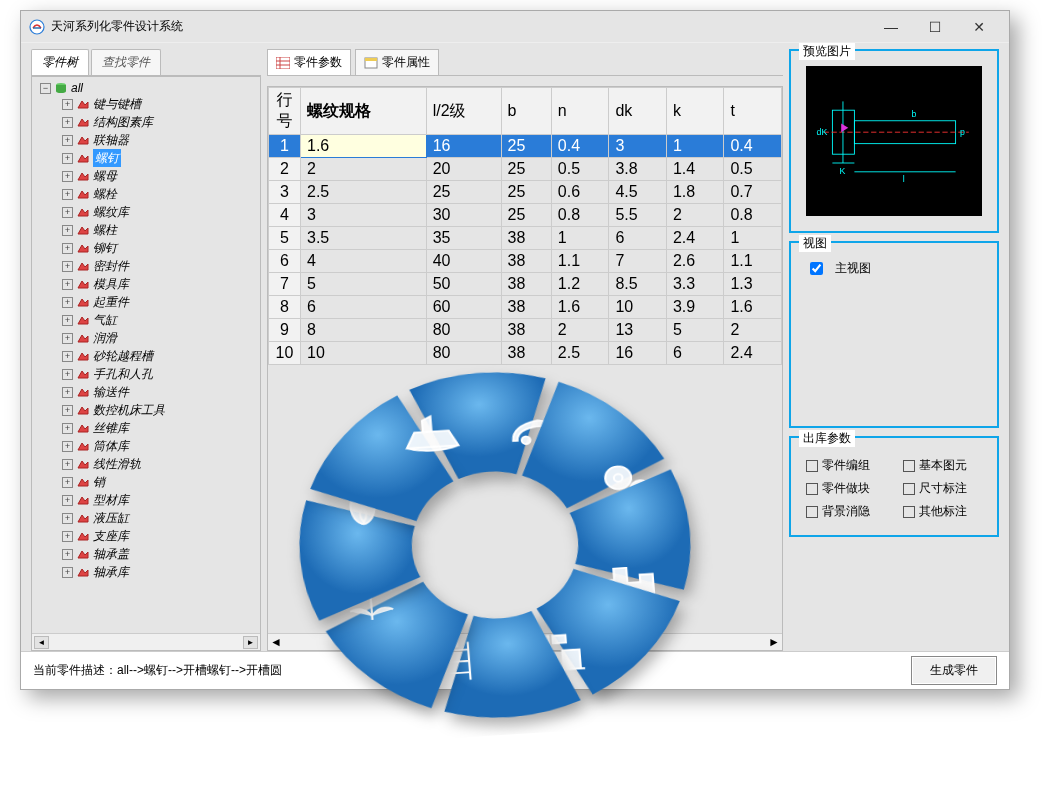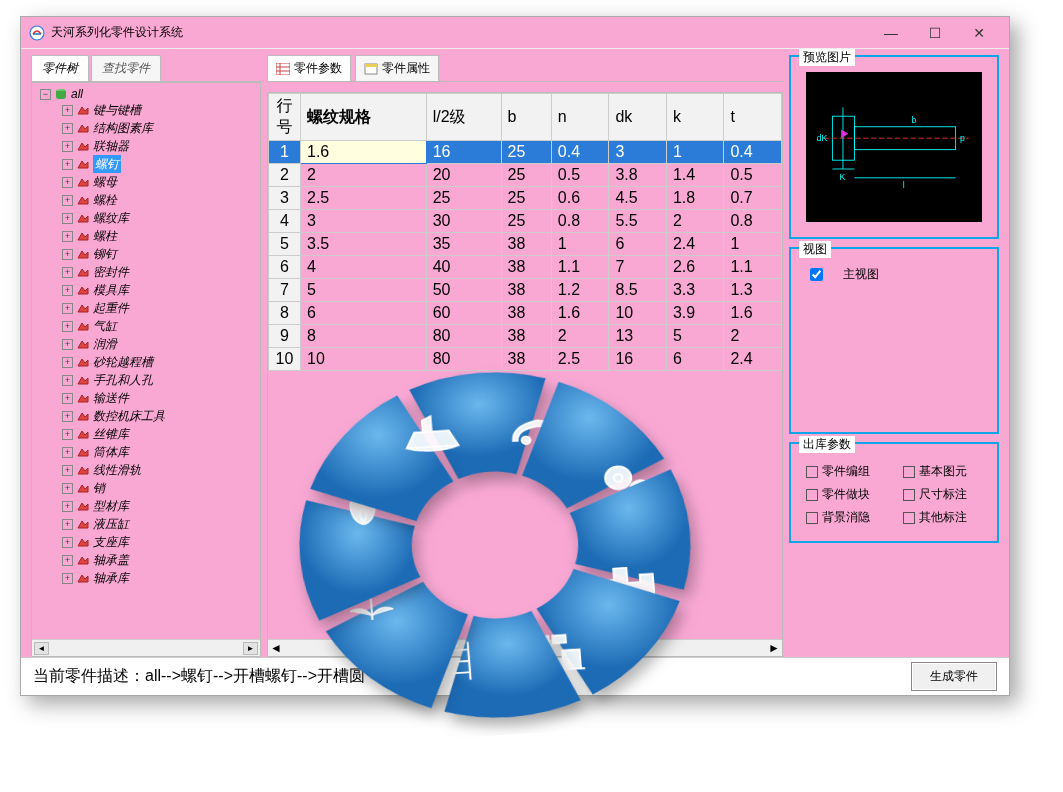--- a/index.html
+++ b/index.html
@@ -1,17 +1,17 @@
 <!DOCTYPE html>
 <html><head>
 <meta charset="utf-8">
 <style>
 * { box-sizing: border-box; margin: 0; padding: 0; }
 body { font-family: "Microsoft YaHei", Arial, sans-serif; font-size: 12px; background: #fff; width: 1063px; height: 792px; position: relative; overflow: hidden; }
-.window { position: absolute; top: 16px; left: 20px; width: 990px; height: 680px; background: #f9a8d4; border: 1px solid #aaa; box-shadow: 8px 8px 20px rgba(0,0,0,0.35); }
+.window { position: absolute; top: 10px; left: 20px; width: 990px; height: 680px; background: #e5e5e5; border: 1px solid #aaa; box-shadow: 8px 8px 20px rgba(0,0,0,0.35); }
 .titlebar { height: 32px; display: flex; align-items: center; padding: 0 8px; border-bottom: 1px solid #eee; }
 .titlebar .app-icon { width: 16px; height: 16px; margin-right: 6px; }
 .titlebar .title { flex: 1; font-size: 12px; }
 .titlebar .win-btn { width: 44px; height: 28px; display: flex; align-items: center; justify-content: center; font-size: 14px; color: #333; }
 .main { display: flex; height: calc(100% - 32px - 38px); padding: 6px 10px 0 10px; gap: 6px; }
 .panel-left { width: 230px; display: flex; flex-direction: column; font-style: italic; }
 .tabs { display: flex; border-bottom: 1px solid #bbb; }
 .tab { padding: 4px 10px; border: 1px solid #bbb; border-bottom: none; background: #fff; margin-right: 2px; border-radius: 2px 2px 0 0; font-size: 12px; }
 .tab.inactive { background: #f6f6f6; color: #555; }
 .tree-wrap { border: 1px solid #bbb; flex: 1; padding: 4px 2px; overflow: auto; position: relative; }
@@ -38,30 +38,30 @@
 .rowhead { background: #f2f2f2; text-align: center; width: 28px; }
 tr.selected td { background: #2a7cd8; color: #fff; }
 tr.selected td.valcell.first { background: #ffffe0; color: #000; border: 1px solid #2a7cd8; }
 .center-scroll { height: 17px; background: #f0f0f0; border-top: 1px solid #ccc; display: flex; align-items: center; justify-content: space-between; padding: 0 2px; }
 
 .panel-right { width: 210px; display: flex; flex-direction: column; gap: 8px; }
 .group { border: 2px solid #0ea5e9; padding: 15px; position: relative; }
 .group-title { position: absolute; top: -8px; left: 8px; background: #fff; padding: 0 4px; font-size: 12px; }
 .preview-box { width: 100%; height: 150px; background: #000; position: relative; }
 .view-box { height: 187px; }
-.view-item { display: flex; align-items: center; gap: 20px; padding: 2px 4px; }
+.view-item { display: flex; align-items: center; gap: 12px; padding: 2px 4px; }
 .view-item input { width: 13px; height: 13px; }
 .btn-row { display: flex; gap: 10px; justify-content: space-between; }
 .btn { border: 1px solid #999; background: #f4f4f4; padding: 4px 0; font-size: 12px; text-align: center; min-width: 90px; cursor: default; }
 .out-params .chk-grid { display: grid; grid-template-columns: 1fr 1fr; gap: 6px 18px; padding-top: 4px; }
 .chk-item { display: flex; align-items: center; gap: 4px; }
 .chk-item .cb { width: 12px; height: 12px; border: 1px solid #555; }
 
 .statusbar { position: absolute; bottom: 0; left: 0; right: 0; height: 38px; border-top: 1px solid #ccc; display: flex; align-items: center; justify-content: space-between; padding: 0 12px; background: #fff; }
-.status-text { font-size: 16px; }
+.status-text { font-size: 12px; }
 .gen-btn { border: 1px solid #888; background: #f0f0f0; padding: 5px 18px; font-size: 12px; box-shadow: inset 0 0 0 1px #fff; }
 
 .wheel { position: absolute; left: 280px; top: 330px; width: 430px; height: 430px; pointer-events: none; transform: rotateX(28deg) rotateZ(-4deg); }
 .seg-path { fill: url(#segGrad); filter: drop-shadow(4px 10px 8px rgba(0,0,0,0.3)); }
 .seg-icon { fill: #fff; }
 </style>
 </head>
 <body>
 
 <div class="window">

